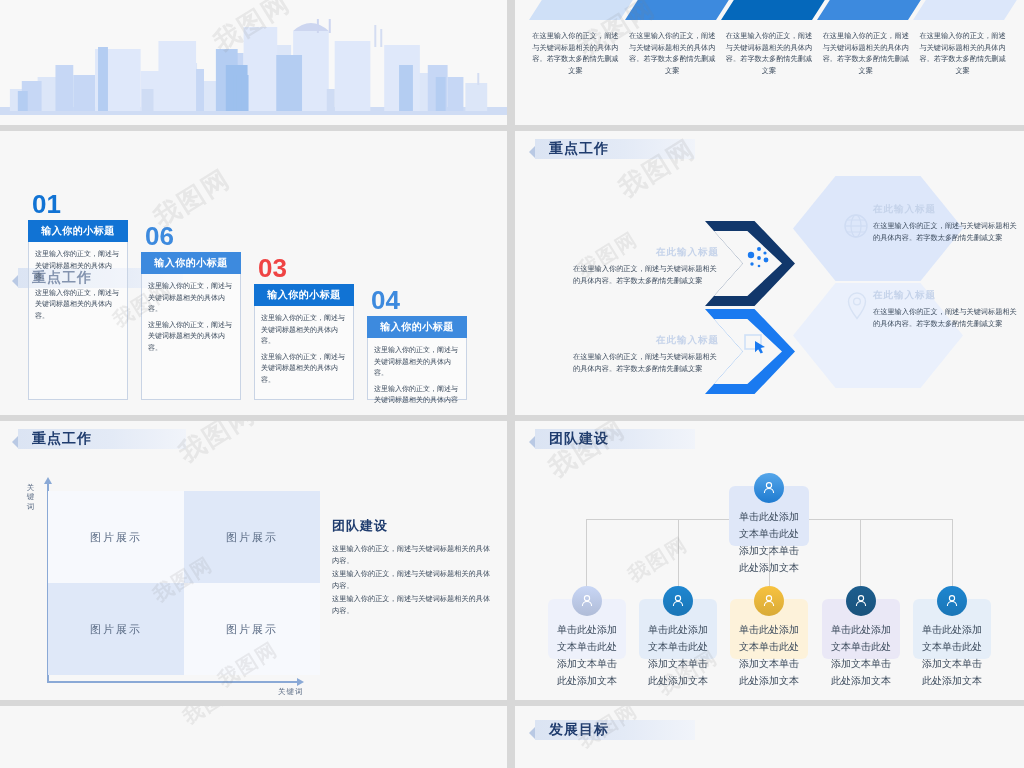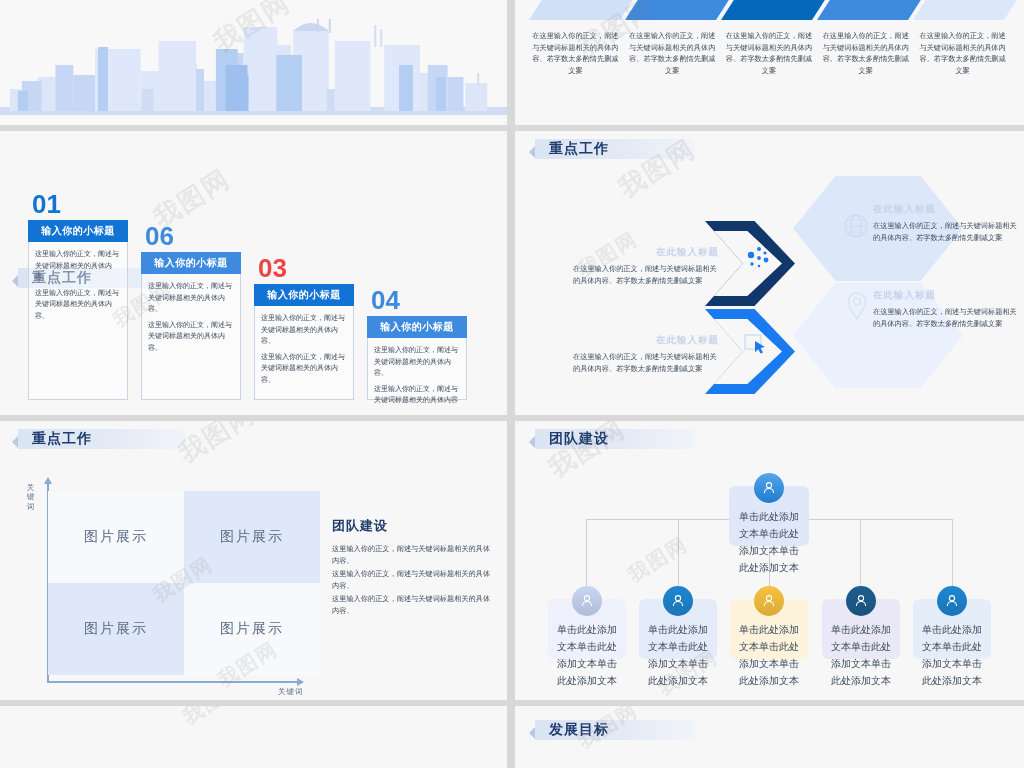--- a/index.html
+++ b/index.html
@@ -107,21 +107,21 @@
     background:#f7f7f7;
     clip-path:polygon(0 0,55% 0,100% 50%,55% 100%,0 100%,42% 50%);
   }
   .hx-title{ font-size:9.5px; font-weight:bold; color:#c5d3ea; letter-spacing:1px; }
   .hx-body{ font-size:7.2px; line-height:1.7; color:#3b4a5c; }
 
   
   .mx{ position:absolute; left:48px; top:70px; width:272px; height:184px; }
   .mx .q{ position:absolute; width:136px; height:92px;
           display:flex; align-items:center; justify-content:center;
-          font-size:14px; color:#5a6b84; letter-spacing:2px; }
+          font-size:11px; color:#5a6b84; letter-spacing:2px; }
   .axis-y{ position:absolute; left:47px; top:62px; width:1.5px; height:200px; background:#8aa9d6; }
   .axis-x{ position:absolute; left:47px; top:260px; width:252px; height:1.5px; background:#8aa9d6; }
   .arw-up{ position:absolute; left:44px; top:56px; width:0;height:0;
            border-left:4px solid transparent;border-right:4px solid transparent;
            border-bottom:7px solid #8aa9d6; }
   .arw-rt{ position:absolute; left:297px; top:257px; width:0;height:0;
            border-top:4px solid transparent;border-bottom:4px solid transparent;
            border-left:7px solid #8aa9d6; }
   .lbl-y{ position:absolute; left:24px; top:62px; width:13px;
           font-size:7.5px; color:#5a6b84; line-height:1.25; text-align:center; }

